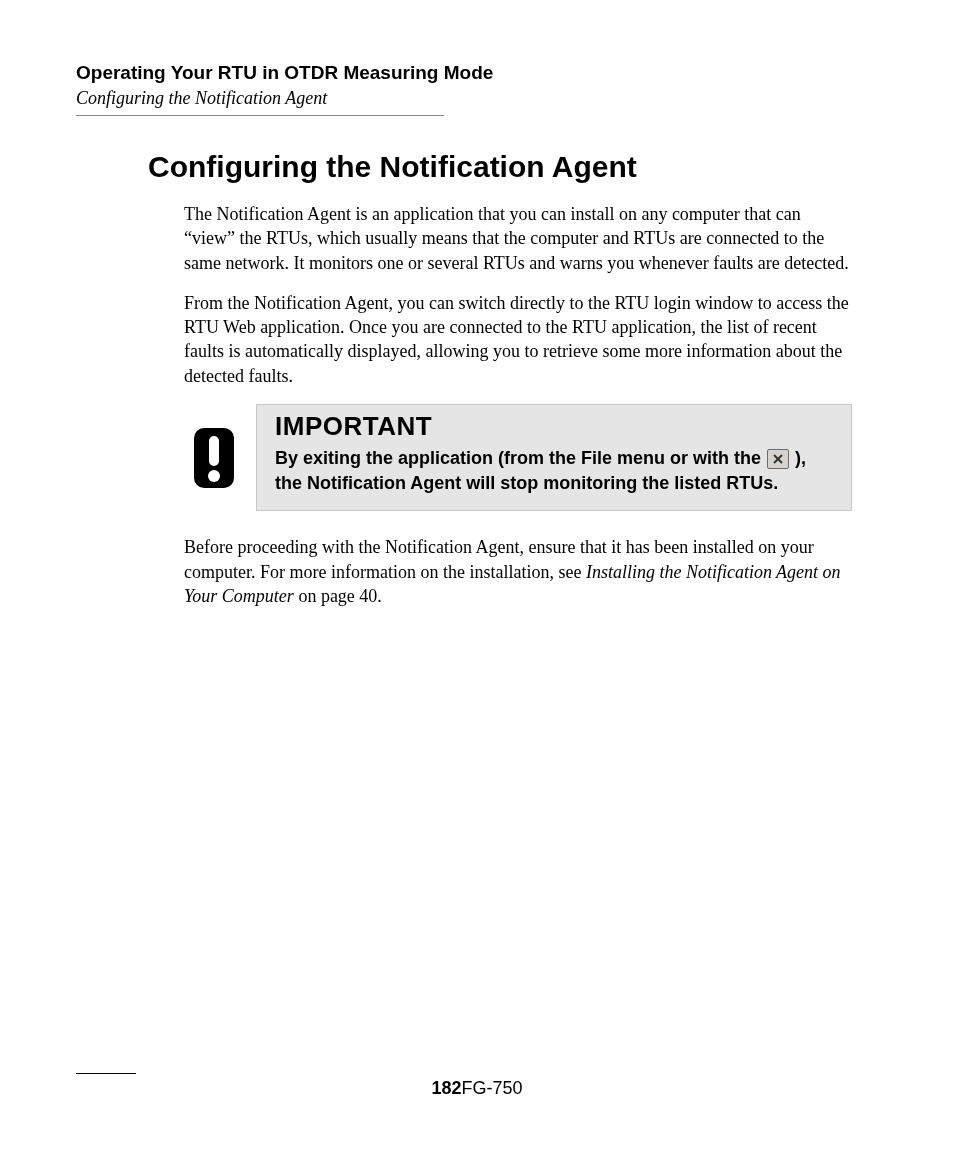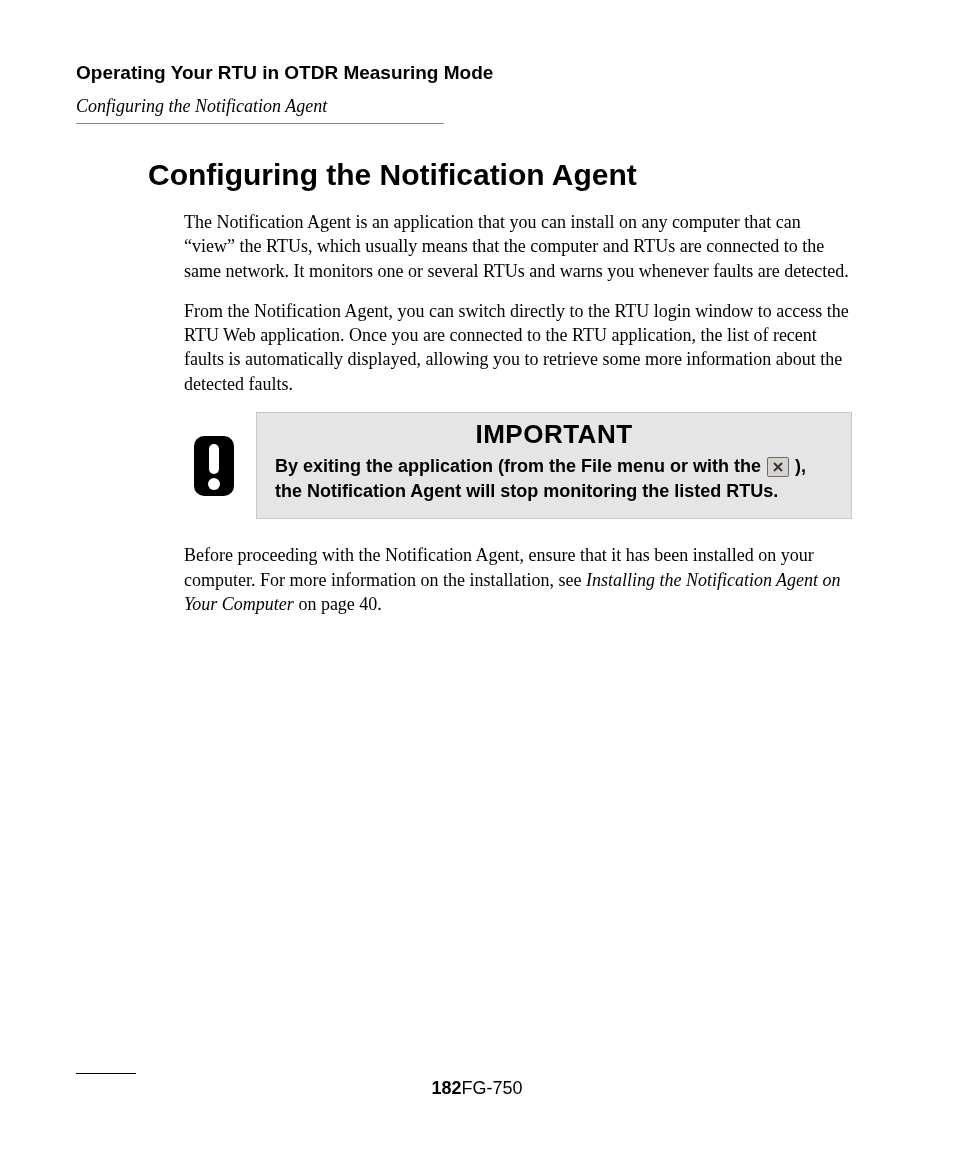--- a/index.html
+++ b/index.html
@@ -14,21 +14,21 @@
     width: 954px;
     height: 1159px;
     position: relative;
     box-sizing: border-box;
     padding: 62px 76px 0 76px;
   }
   .running-head {
     font-family: "Segoe UI", "Helvetica Neue", Arial, sans-serif;
     font-weight: 700;
     font-size: 19px;
-    margin-bottom: 12px;
+    margin-bottom: 4px;
   }
   .running-sub {
     font-family: "Palatino Linotype", "Book Antiqua", Palatino, Georgia, serif;
     font-style: italic;
     font-size: 18px;
     margin-bottom: 6px;
   }
   .head-rule {
     border: none;
     border-top: 1px solid #888;
@@ -61,21 +61,20 @@
     padding-right: 10px;
   }
   .callout-box {
     flex: 1;
     background: #e5e5e5;
     border: 1px solid #c8c8c8;
     padding: 6px 18px 14px 18px;
     font-family: "Segoe UI", "Helvetica Neue", Arial, sans-serif;
   }
   .callout-title {
-    text-align: center;
     font-weight: 700;
     font-size: 26px;
     letter-spacing: 0.5px;
     margin-bottom: 4px;
     font-variant: small-caps;
   }
   .callout-body {
     font-weight: 700;
     font-size: 18px;
     line-height: 1.4;

